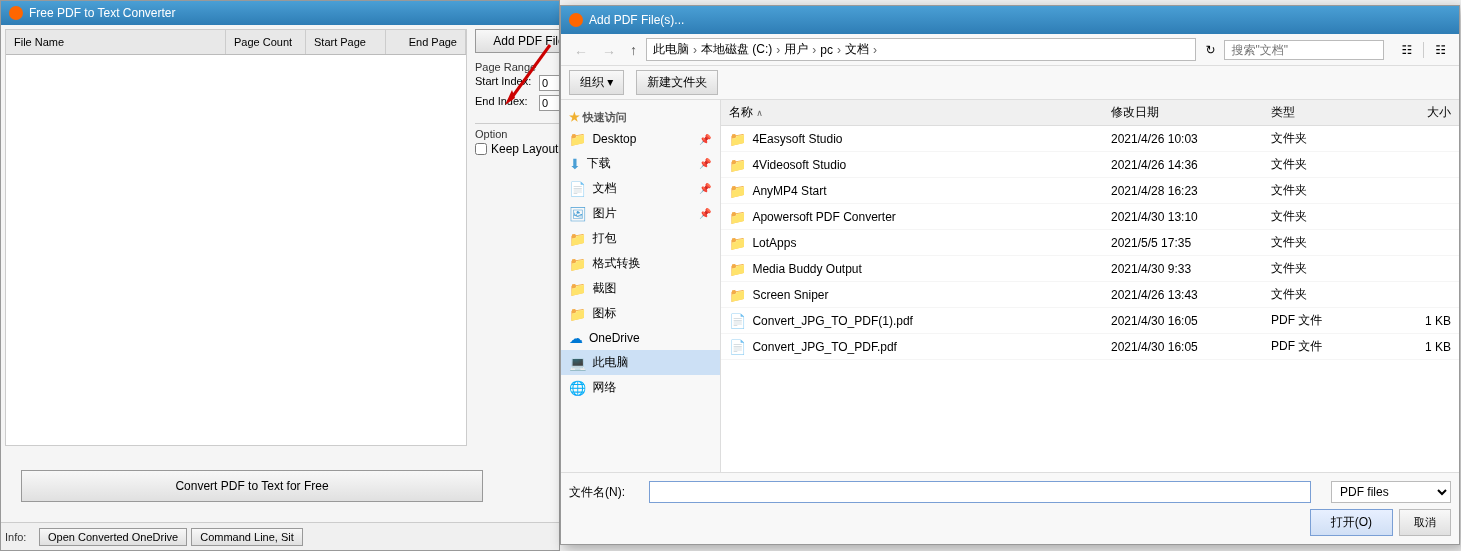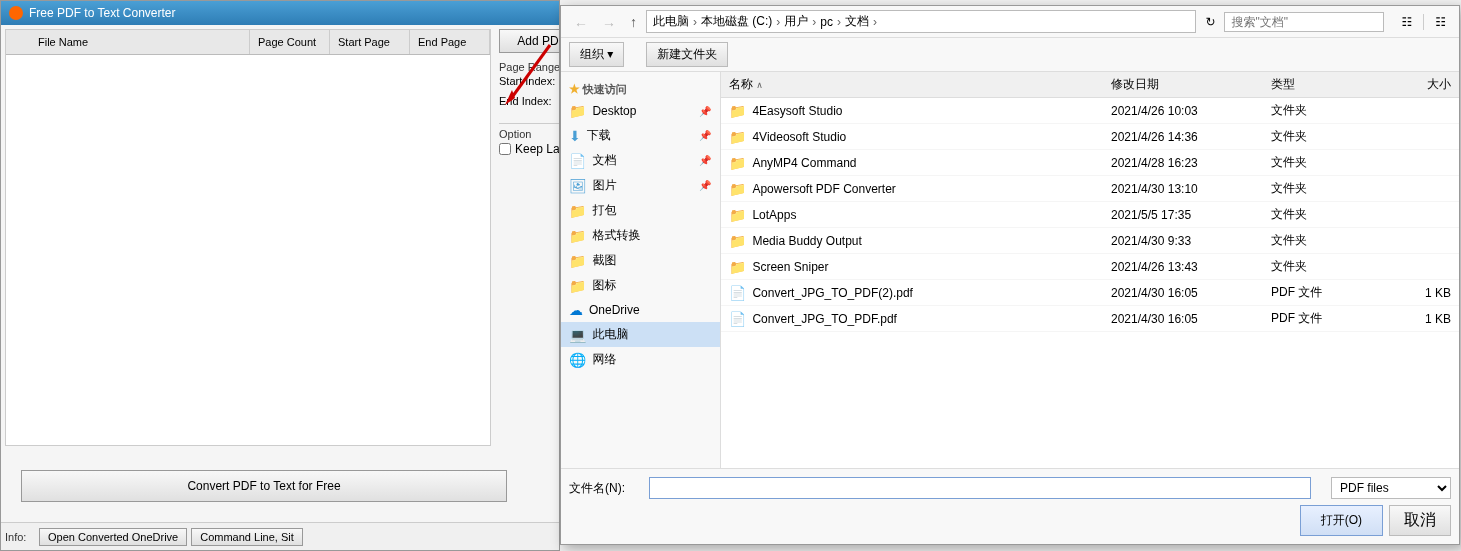--- a/index.html
+++ b/index.html
@@ -54,24 +54,24 @@
       border-bottom: 1px solid #bbb;
       font-size: 11px;
     }
 
     .table-header .col {
       padding: 6px 8px;
       border-right: 1px solid #ccc;
       font-weight: normal;
     }
 
-    .col-filename { width: 220px; margin-left: 24px; }
+    .col-filename { width: 220px; }
     .col-pagecount { width: 80px; }
     .col-startpage { width: 80px; }
-    .col-endpage { width: 80px; flex: 1; }
+    .col-endpage { width: 80px; flex: 1; text-align: right; }
 
     .table-body {
       height: calc(100% - 28px);
       overflow-y: auto;
     }
 
     .main-content {
       display: flex;
       flex: 1;
       overflow: hidden;
@@ -260,21 +260,21 @@
       border: 1px solid transparent;
       cursor: pointer;
       padding: 2px 4px;
       font-size: 12px;
     }
 
     .dialog-action-bar {
       display: flex;
       align-items: center;
       padding: 4px 8px;
-      gap: 22px;
+      gap: 12px;
       border-bottom: 1px solid #ddd;
       background: #f8f8f8;
       flex-shrink: 0;
     }
 
     .action-btn-small {
       background: linear-gradient(to bottom, #f8f8f8, #e0e0e0);
       border: 1px solid #bbb;
       padding: 3px 10px;
       cursor: pointer;
@@ -398,21 +398,21 @@
       cursor: pointer;
       font-size: 12px;
       text-align: right;
     }
 
     .cancel-btn {
       background: linear-gradient(to bottom, #f8f8f8, #e0e0e0);
       border: 1px solid #bbb;
       padding: 4px 14px;
       cursor: pointer;
-      font-size: 16px;
+      font-size: 11px;
     }
 
     
     .arrow-overlay {
       position: absolute;
       top: 40px;
       left: 490px;
       width: 80px;
       height: 70px;
       pointer-events: none;
@@ -520,20 +520,24 @@
 
 <div class="arrow-overlay">
   <svg viewBox="0 0 80 70" xmlns="http://www.w3.org/2000/svg">
     <line x1="60" y1="5" x2="20" y2="60" stroke="#cc0000" stroke-width="3"></line>
     <polygon points="15,65 25,58 22,50" fill="#cc0000"></polygon>
   </svg>
 </div>
 
 <div class="file-dialog">
 
+  <div class="dialog-title-bar">
+    <div class="dialog-title-icon"></div>
+    <span>Add PDF File(s)...</span>
+  </div>
 
   <div class="dialog-toolbar">
     <button class="nav-btn disabled">←</button>
     <button class="nav-btn disabled">→</button>
     <button class="nav-btn">↑</button>
 
     <div class="address-bar">
       <span class="address-segment">此电脑</span>
       <span class="address-sep">›</span>
       <span class="address-segment">本地磁盘 (C:)</span>
@@ -642,21 +646,21 @@
       </div>
       <div class="file-item">
         <span class="file-item-icon folder-color">📁</span>
         <div class="file-col-name">4Videosoft Studio</div>
         <div class="file-col-date">2021/4/26 14:36</div>
         <div class="file-col-type">文件夹</div>
         <div class="file-col-size"></div>
       </div>
       <div class="file-item">
         <span class="file-item-icon folder-color">📁</span>
-        <div class="file-col-name">AnyMP4 Command</div>
+        <div class="file-col-name">AnyMP4 Start</div>
         <div class="file-col-date">2021/4/28 16:23</div>
         <div class="file-col-type">文件夹</div>
         <div class="file-col-size"></div>
       </div>
       <div class="file-item">
         <span class="file-item-icon folder-color">📁</span>
         <div class="file-col-name">Apowersoft PDF Converter</div>
         <div class="file-col-date">2021/4/30 13:10</div>
         <div class="file-col-type">文件夹</div>
         <div class="file-col-size"></div>
@@ -677,21 +681,21 @@
       </div>
       <div class="file-item">
         <span class="file-item-icon folder-color">📁</span>
         <div class="file-col-name">Screen Sniper</div>
         <div class="file-col-date">2021/4/26 13:43</div>
         <div class="file-col-type">文件夹</div>
         <div class="file-col-size"></div>
       </div>
       <div class="file-item">
         <span class="file-item-icon pdf-color">📄</span>
-        <div class="file-col-name">Convert_JPG_TO_PDF(2).pdf</div>
+        <div class="file-col-name">Convert_JPG_TO_PDF(1).pdf</div>
         <div class="file-col-date">2021/4/30 16:05</div>
         <div class="file-col-type">PDF 文件</div>
         <div class="file-col-size">1 KB</div>
       </div>
       <div class="file-item">
         <span class="file-item-icon pdf-color">📄</span>
         <div class="file-col-name">Convert_JPG_TO_PDF.pdf</div>
         <div class="file-col-date">2021/4/30 16:05</div>
         <div class="file-col-type">PDF 文件</div>
         <div class="file-col-size">1 KB</div>

